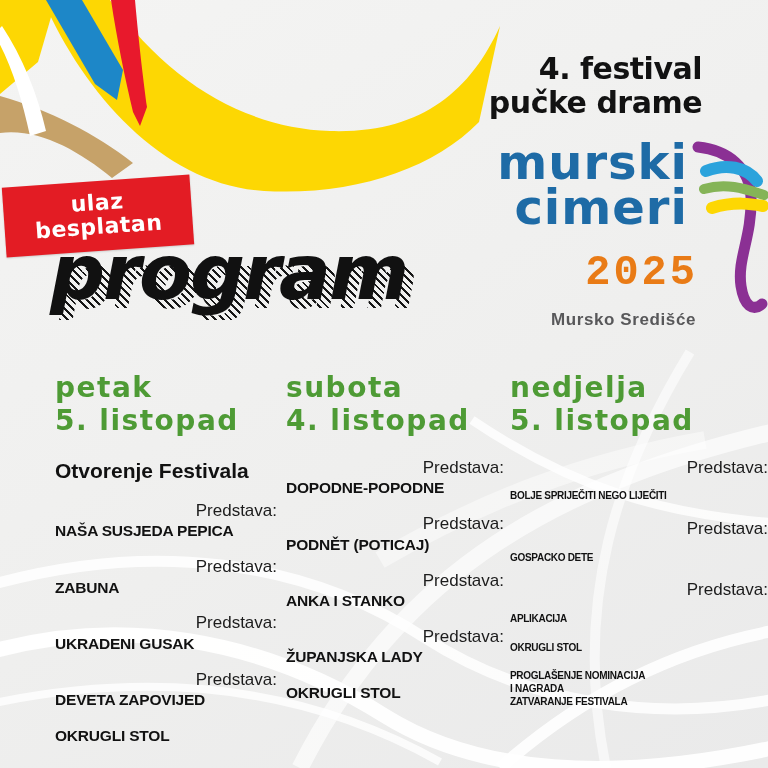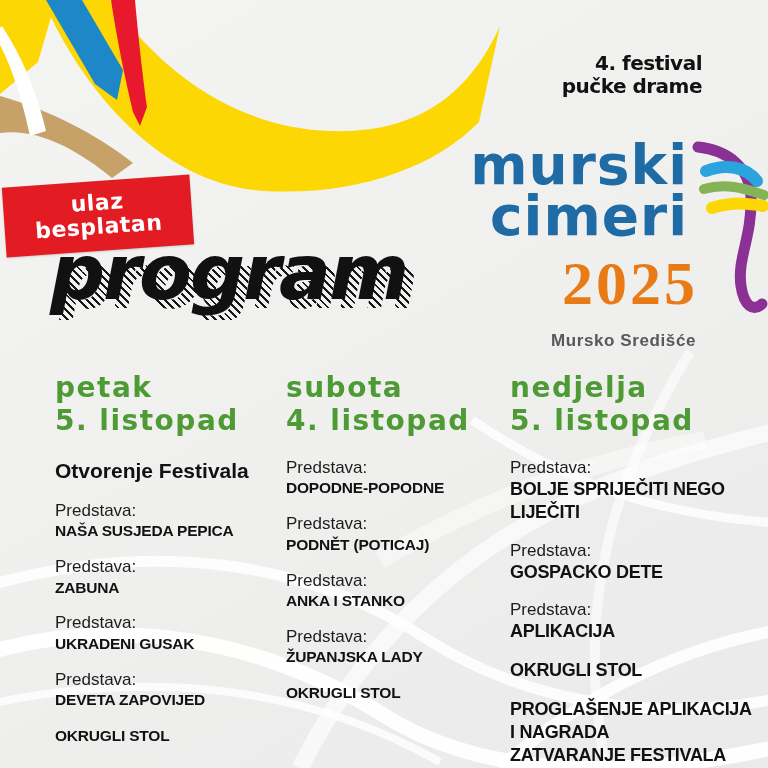--- a/index.html
+++ b/index.html
@@ -32,45 +32,45 @@
   .program .shadow{
     position:absolute;left:9px;top:9px;color:transparent;
     background:repeating-linear-gradient(45deg,#161616 0 2px,transparent 2px 5.5px);
     -webkit-background-clip:text;background-clip:text;
   }
   .program .main{position:relative;color:#111;}
 
   
   .festival-edition{right:66px;top:52px;text-align:right;
     font-family:"DejaVu Sans",sans-serif;font-weight:800;
-    font-size:20px;line-height:1.13;color:#121212;letter-spacing:-.5px;}
+    font-size:30px;line-height:1.13;color:#121212;letter-spacing:-.5px;}
   .brand{right:80px;top:140px;text-align:right;
     font-family:"DejaVu Sans",sans-serif;font-weight:800;
-    font-size:55px;line-height:.93;color:#1e6ba6;letter-spacing:1px;}
+    font-size:48px;line-height:.93;color:#1e6ba6;letter-spacing:1px;}
   .year{right:70px;top:252px;text-align:right;
-    font-family:Liberation Serif, serif;font-weight:800;
-    font-size:62px;line-height:1;color:#e97b16;letter-spacing:3px;}
-  .city{right:72px;top:331px;text-align:center;
+    font-family:Liberation Mono, monospace;font-weight:800;
+    font-size:42px;line-height:1;color:#e97b16;letter-spacing:3px;}
+  .city{right:72px;top:310px;text-align:center;
     font-weight:700;font-size:17px;color:#58585a;letter-spacing:.6px;}
 
   
   .col{position:absolute;top:371px;z-index:2;}
   .col1{left:55px;width:222px;}
   .col2{left:286px;width:218px;}
   .col3{left:510px;width:258px;}
   .day-head{
     font-family:"DejaVu Sans",sans-serif;font-weight:800;color:#4e9b35;
     font-size:28px;line-height:1.18;letter-spacing:1.5px;margin-bottom:21px;
     white-space:nowrap;
   }
   .item{margin-bottom:16px;}
-  .item-label{display:block;font-size:17px;font-weight:400;color:#1c1c1c;line-height:1.2;}
+  .item-label{display:block;font-size:17px;font-weight:400;color:#1c1c1c;line-height:1.2;text-align:right;}
   .item-title{display:block;font-size:15.5px;font-weight:700;color:#111;
     line-height:1.28;letter-spacing:-.2px;white-space:pre-line;}
-  .col3 .item-title{font-size:18px;letter-spacing:-.3px;}
+  .col3 .item-title{font-size:10px;letter-spacing:-.3px;margin-top:12px;}
   .item-opening{font-size:21px;letter-spacing:0;}
 </style>
 </head>
 <body>
 
 <div class="poster">
 
   <svg class="bg-art" viewBox="0 0 768 768" aria-hidden="true">
 
     <g fill="none" stroke="#ffffff">
@@ -192,19 +192,19 @@
       <span class="item-title">GOSPACKO DETE</span>
     </div>
     <div class="item">
       <span class="item-label">Predstava:</span>
       <span class="item-title">APLIKACIJA</span>
     </div>
     <div class="item">
       <span class="item-title">OKRUGLI STOL</span>
     </div>
     <div class="item">
-      <span class="item-title">PROGLAŠENJE APLIKACIJA
+      <span class="item-title">PROGLAŠENJE NOMINACIJA
 I NAGRADA
 ZATVARANJE FESTIVALA</span>
     </div>
   </div>
 
 </div>
 
 </body></html>

